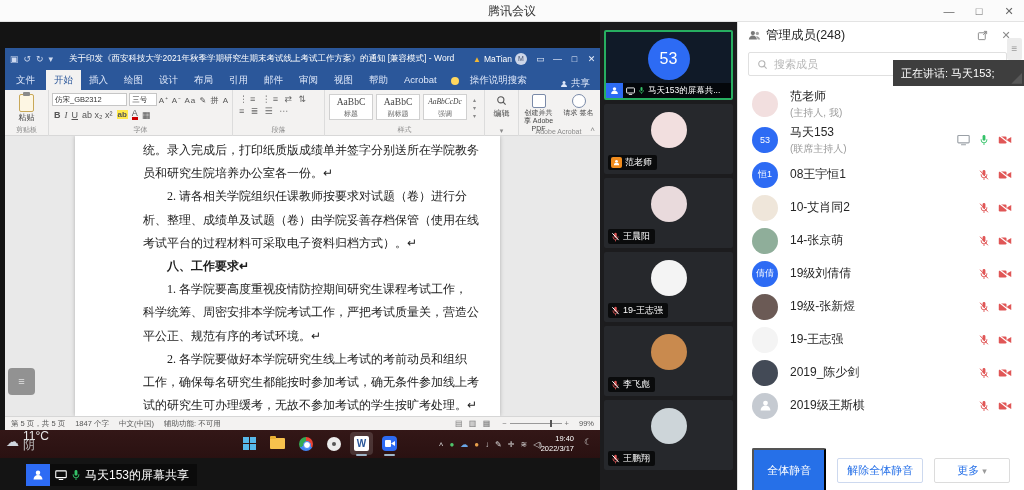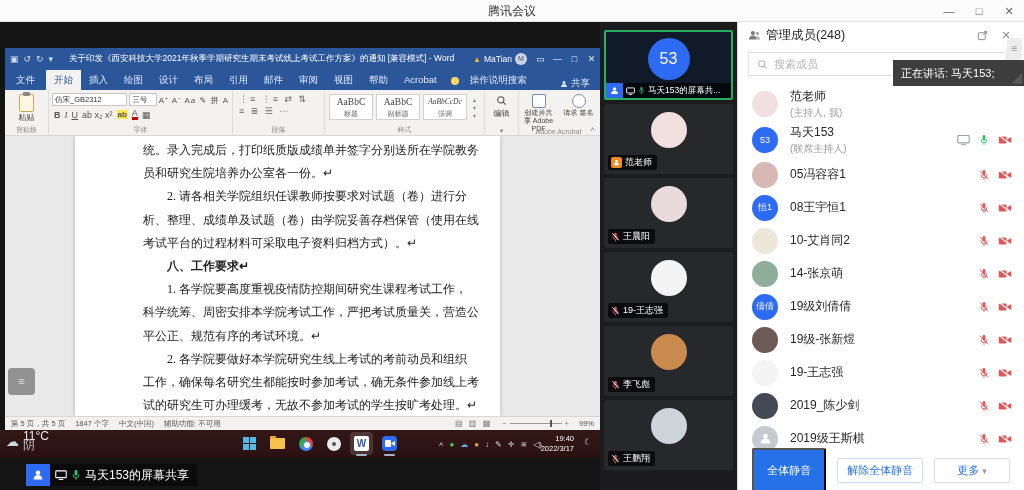--- a/index.html
+++ b/index.html
@@ -640,43 +640,20 @@
           <span class="ic">
               <svg width="14" height="11" viewBox="0 0 18 13" fill="#e05656">
                 <rect x="1" y="2" width="10" height="9" rx="1.5"></rect>
                 <path d="M12 5.5l5-3v8l-5-3z"></path>
                 <line x1="2" y1="1" x2="16" y2="12" stroke="#fff" stroke-width="1.4"></line>
               </svg>
             </span>
         </div>
       </div>
 
-      <div class="mrow std">
-        <div class="mavatar" style="background: rgb(216, 184, 181);"></div>
-        <div class="minfo">
-            <div class="mname">05冯容容1</div>
-          </div>
-        <div class="micons">
-          <span class="ic">
-              <svg width="10" height="13" viewBox="0 0 14 16">
-                <rect x="5" y="1" width="4" height="8" rx="2" fill="#e05656"></rect>
-                <path d="M3 7v1a4 4 0 0 0 8 0V7" fill="none" stroke="#e05656" stroke-width="1.3"></path>
-                <line x1="7" y1="12.5" x2="7" y2="15" stroke="#e05656" stroke-width="1.3"></line>
-                <line x1="1.5" y1="2" x2="12.5" y2="14" stroke="#e05656" stroke-width="1.4"></line>
-              </svg>
-            </span>
-          <span class="ic">
-              <svg width="14" height="11" viewBox="0 0 18 13" fill="#e05656">
-                <rect x="1" y="2" width="10" height="9" rx="1.5"></rect>
-                <path d="M12 5.5l5-3v8l-5-3z"></path>
-                <line x1="2" y1="1" x2="16" y2="12" stroke="#fff" stroke-width="1.4"></line>
-              </svg>
-            </span>
-        </div>
-      </div>
 
       <div class="mrow std">
         <div class="mavatar" style="background: rgb(45, 107, 244);">恒1</div>
         <div class="minfo">
             <div class="mname">08王宇恒1</div>
           </div>
         <div class="micons">
           <span class="ic">
               <svg width="10" height="13" viewBox="0 0 14 16">
                 <rect x="5" y="1" width="4" height="8" rx="2" fill="#e05656"></rect>

